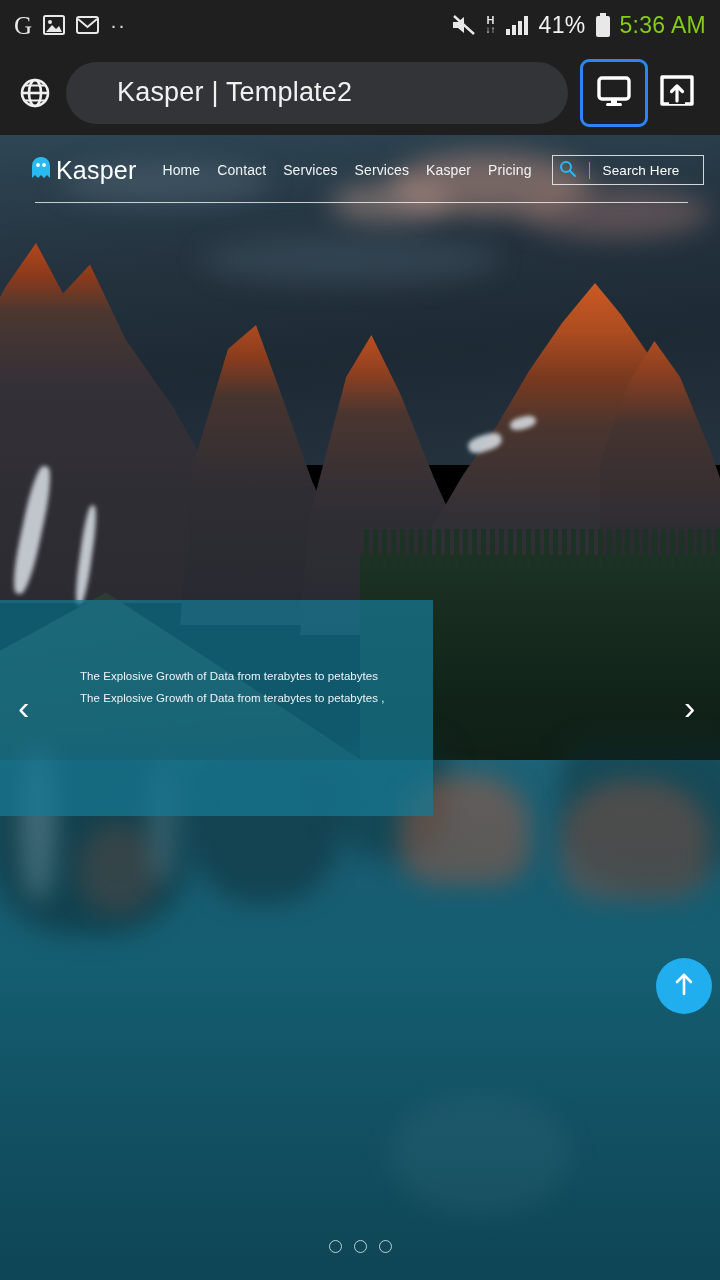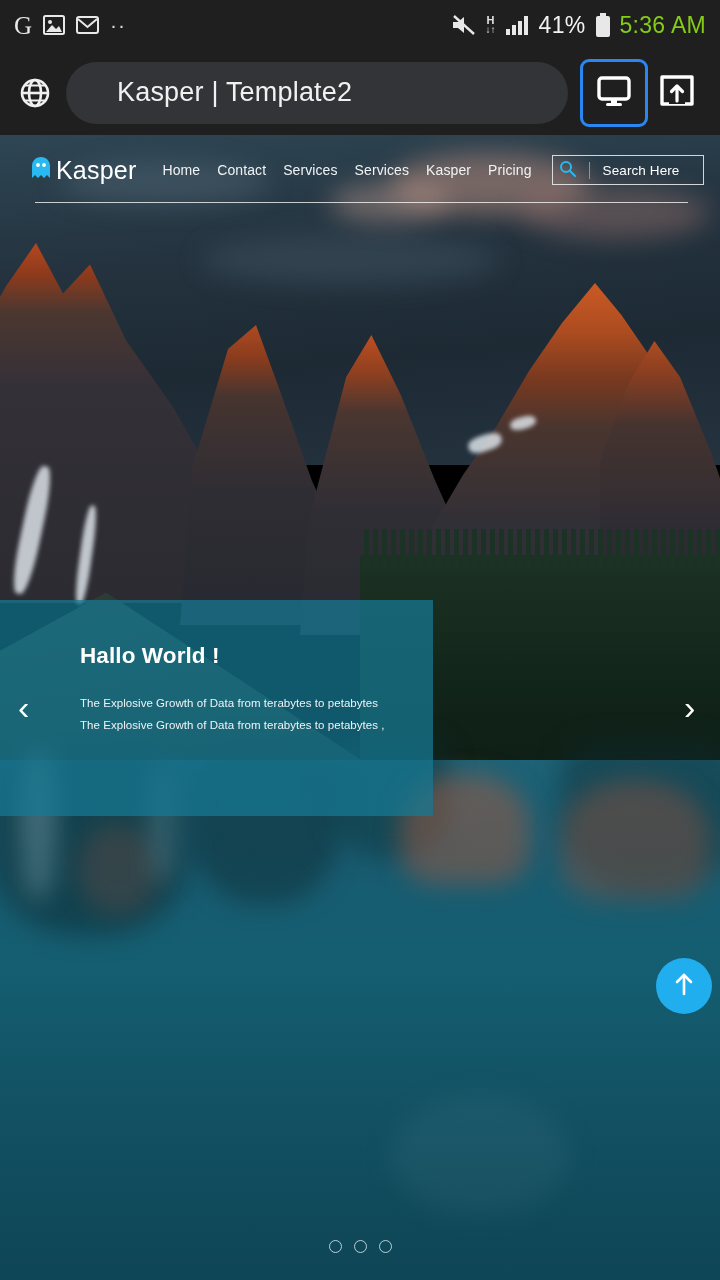--- a/index.html
+++ b/index.html
@@ -301,21 +301,20 @@
       </span>
       <span class="search-sep"></span>
       <span class="search-ph">Search Here</span>
     </div>
   </div>
   <div class="nav-rule"></div>
 
   <div class="hero-card">
     <div class="hero-inner">
       <div class="hero-title">
-        <div>Hallo World !</div>
       </div>
       <div class="hero-sub">
         <p>The Explosive Growth of Data from terabytes to petabytes</p>
         <p>The Explosive Growth of Data from terabytes to petabytes ,</p>
       </div>
     </div>
   </div>
 
   <div class="arrow arrow-left">‹</div>
   <div class="arrow arrow-right">›</div>

